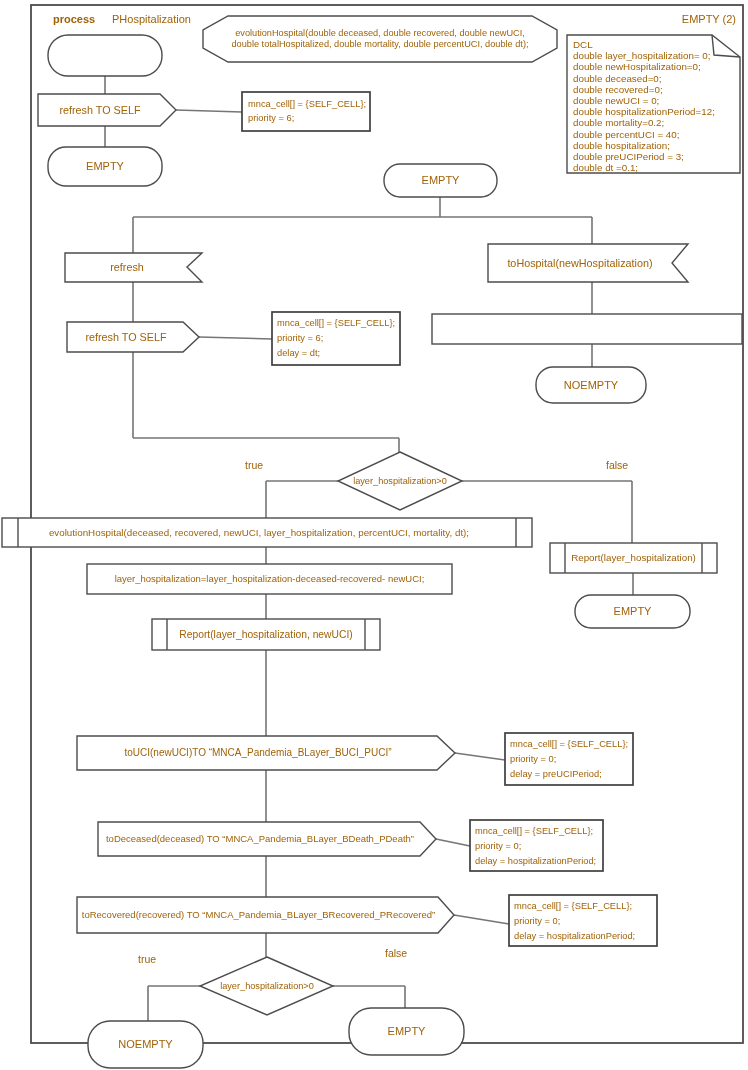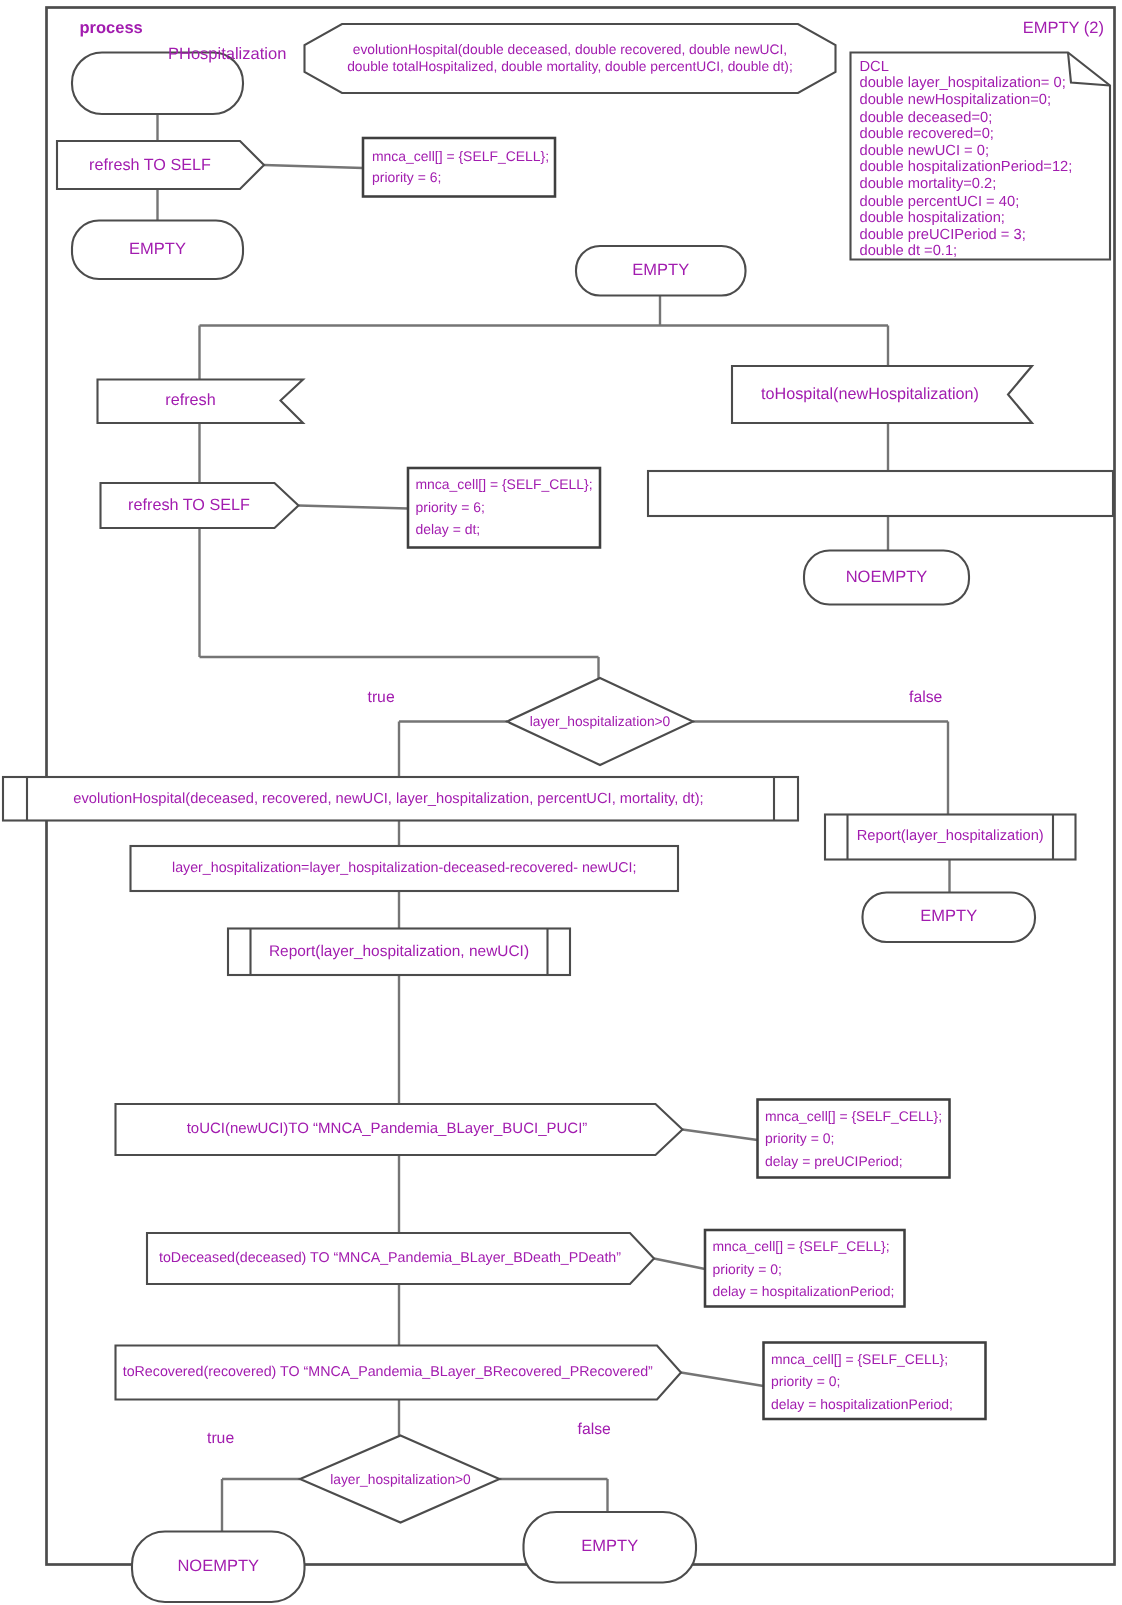--- a/index.html
+++ b/index.html
@@ -1,17 +1,17 @@
 <!DOCTYPE html>
 <html><head>
 <meta charset="utf-8">
 <style>
   html,body{margin:0;padding:0;background:#fff;}
   .canvas{position:relative;width:748px;height:1070px;background:#ffffff;
-          font-family:"Liberation Sans",sans-serif;color:#a21caf;overflow:hidden;}
+          font-family:"Liberation Sans",sans-serif;color:#a16207;overflow:hidden;}
   .canvas svg{position:absolute;left:0;top:0;}
   .n{position:absolute;display:flex;align-items:center;justify-content:center;
      text-align:center;white-space:nowrap;line-height:1.15;}
   .lbl{position:absolute;white-space:nowrap;}
   .cmt{position:absolute;text-align:left;white-space:nowrap;}
   .cmt span{display:block;}
   .blk span{display:block;}
   .bold{font-weight:bold;}
 </style>
 </head>
@@ -93,21 +93,21 @@
       <polygon points="77,897 438,897 454,915 438,933 77,933"></polygon>
       <rect x="509" y="895" width="148" height="51" stroke-width="1.7" stroke="#3f3f3f"></rect>
       <polygon points="267,957 333,986 267,1015 200,986"></polygon>
       <rect x="88" y="1021" width="115" height="47" rx="22"></rect>
       <rect x="349" y="1008" width="115" height="47" rx="22"></rect>
     </g>
   </g>
 </svg>
 
 <div class="lbl bold" style="left:53px;top:13px;font-size:11px;">process</div>
-<div class="lbl" style="left:112px;top:30px;font-size:11px;">PHospitalization</div>
+<div class="lbl" style="left:112px;top:13px;font-size:11px;">PHospitalization</div>
 <div class="lbl" style="left:660px;top:13px;width:76px;text-align:right;font-size:11px;">EMPTY (2)</div>
 
 <div class="n blk" style="left:208px;top:17px;width:344px;height:44px;font-size:9.2px;flex-direction:column;">
   <span>evolutionHospital(double deceased, double recovered, double newUCI,</span>
   <span>double totalHospitalized, double mortality, double percentUCI, double dt);</span>
 </div>
 
 <div class="cmt" style="left:573px;top:39px;font-size:9.8px;line-height:11.2px;">
   <span>DCL</span>
   <span>double layer_hospitalization= 0;</span>

